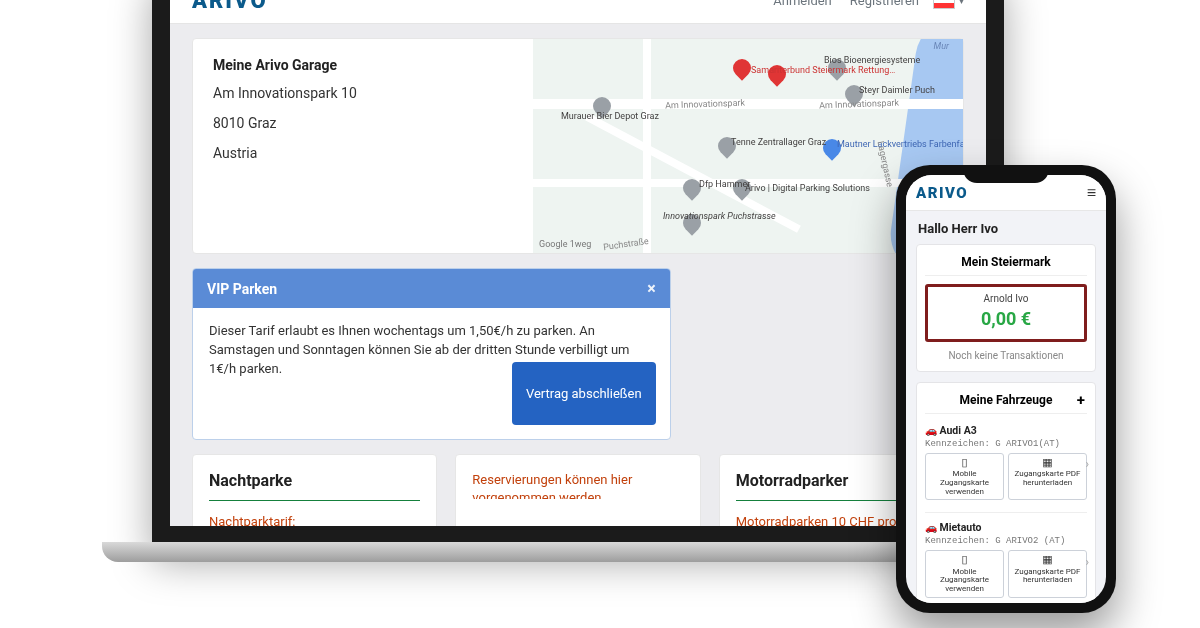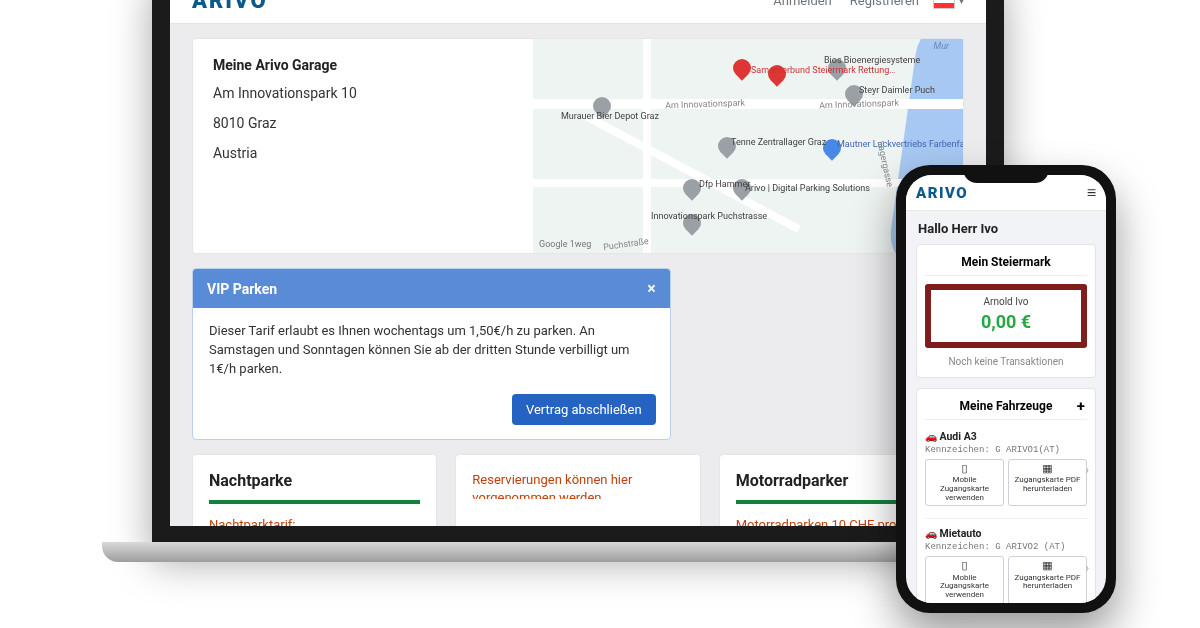--- a/index.html
+++ b/index.html
@@ -67,26 +67,26 @@
   .pin.grey { background:#9aa0a6; }
   .poi-label { position:absolute; font-size:9px; color:#413f3f; white-space: nowrap; }
   .gattr { position:absolute; left:6px; bottom:4px; font-size:9px; color:#777;}
   .gattr2 { position:absolute; right:6px; bottom:4px; font-size:9px; color:#777;}
 
   
   .vip-panel { margin-top: 14px; width: 62%; border:1px solid #bcd0ea; border-radius:4px; overflow:hidden; background:#fff;}
   .vip-head { background:#5a8bd6; color:#fff; padding:10px 14px; display:flex; align-items:center; font-weight:700; font-size:14px;}
   .vip-head .close { margin-left:auto; cursor:pointer; font-size:16px; opacity:.9; }
   .vip-body { padding: 14px 16px 60px 16px; font-size:13px; color:#333; line-height:1.45; position:relative; min-height:120px;}
-  .btn-primary { background:#2463c2; color:#fff; border:none; border-radius:4px; padding:8px 14px; font-size:13px; cursor:pointer; position:absolute; right:14px; bottom:14px;}
+  .btn-primary { background:#2463c2; color:#fff; border:none; border-radius:4px; padding:24px 14px; font-size:13px; cursor:pointer; position:absolute; right:14px; bottom:14px;}
 
   
   .row3 { display:flex; gap:18px; margin-top:14px; }
   .row3 .card { flex:1; padding:16px; }
-  .row3 .ctitle { font-weight:700; font-size:16px; color:#222; padding-bottom:10px; border-bottom:4px solid #15803d; margin-bottom:12px;}
+  .row3 .ctitle { font-weight:700; font-size:16px; color:#222; padding-bottom:10px; border-bottom:1px solid #15803d; margin-bottom:12px;}
   .row3 .cbody { font-size:13px; color:#c2410c; line-height:1.4; max-height:28px; overflow:hidden; }
 
   
   .phone {
     position: absolute; right: 84px; top: 165px; width: 220px; height: 448px;
     background: #111; border-radius: 34px; padding: 10px;
     box-shadow: 0 22px 44px rgba(0,0,0,.4);
   }
   .phone-notch { position:absolute; top:0; left:50%; transform:translateX(-50%); width:86px; height:18px; background:#111; border-radius:0 0 14px 14px; z-index:5;}
   .phone-screen { background:#f2f3f7; width:100%; height:100%; border-radius:26px; overflow:hidden; position:relative; }
@@ -159,21 +159,21 @@
             <span class="pin grey" style="left:150px; top:175px;"></span>
 
             <span class="poi-label" style="left:218px; top:26px; color:#c33;">Samariterbund Steiermark Rettung…</span>
             <span class="poi-label" style="left:291px; top:16px;">Bios Bioenergiesysteme</span>
             <span class="poi-label" style="left:326px; top:46px;">Steyr Daimler Puch</span>
             <span class="poi-label" style="left:28px;  top:72px;">Murauer Bier Depot Graz</span>
             <span class="poi-label" style="left:198px; top:98px;">Tenne Zentrallager Graz</span>
             <span class="poi-label" style="left:304px; top:100px; color:#3e66b3;">Mautner Lackvertriebs Farbenfachgeschäft</span>
             <span class="poi-label" style="left:166px; top:140px;">Dfp Hammer</span>
             <span class="poi-label" style="left:212px; top:144px;">Arivo | Digital Parking Solutions</span>
-            <span class="poi-label" style="left:118px; top:172px;">Innovationspark Puchstrasse</span>
+            <span class="poi-label" style="left:130px; top:172px;font-style:italic;">Innovationspark Puchstrasse</span>
 
             <span class="poi-label" style="left:132px; top:60px; transform:rotate(-2deg); color:#888;">Am Innovationspark</span>
             <span class="poi-label" style="left:286px; top:60px; transform:rotate(-2deg); color:#888;">Am Innovationspark</span>
             <span class="poi-label" style="left:70px; top:200px; transform:rotate(-8deg); color:#888;">Puchstraße</span>
             <span class="poi-label" style="right:54px; top:120px; transform:rotate(78deg); color:#888;">Lagergasse</span>
 
             <span class="gattr">Google 1weg</span>
             <span class="gattr2">Map data ©2…</span>
           </div>
         </div>
@@ -216,21 +216,21 @@
     <div class="pbar">
       <span class="plogo">ARIVO</span>
       <span class="menu-icon">≡</span>
     </div>
 
     <div class="psec">
       <div class="phello">Hallo Herr Ivo</div>
 
       <div class="pcard">
         <div class="hdr">Mein Steiermark</div>
-        <div style="border:6px solid #7f1d1d; border-radius:3px; padding:6px 4px;">
+        <div style="border:3px solid #7f1d1d; border-radius:3px; padding:6px 4px;">
           <div class="acct-name">Arnold Ivo</div>
           <div class="acct-balance">0,00 €</div>
         </div>
         <div class="acct-note">Noch keine Transaktionen</div>
       </div>
 
       <div class="pcard">
         <div class="hdr">
           <span>Meine Fahrzeuge</span>
           <span class="plus">+</span>

